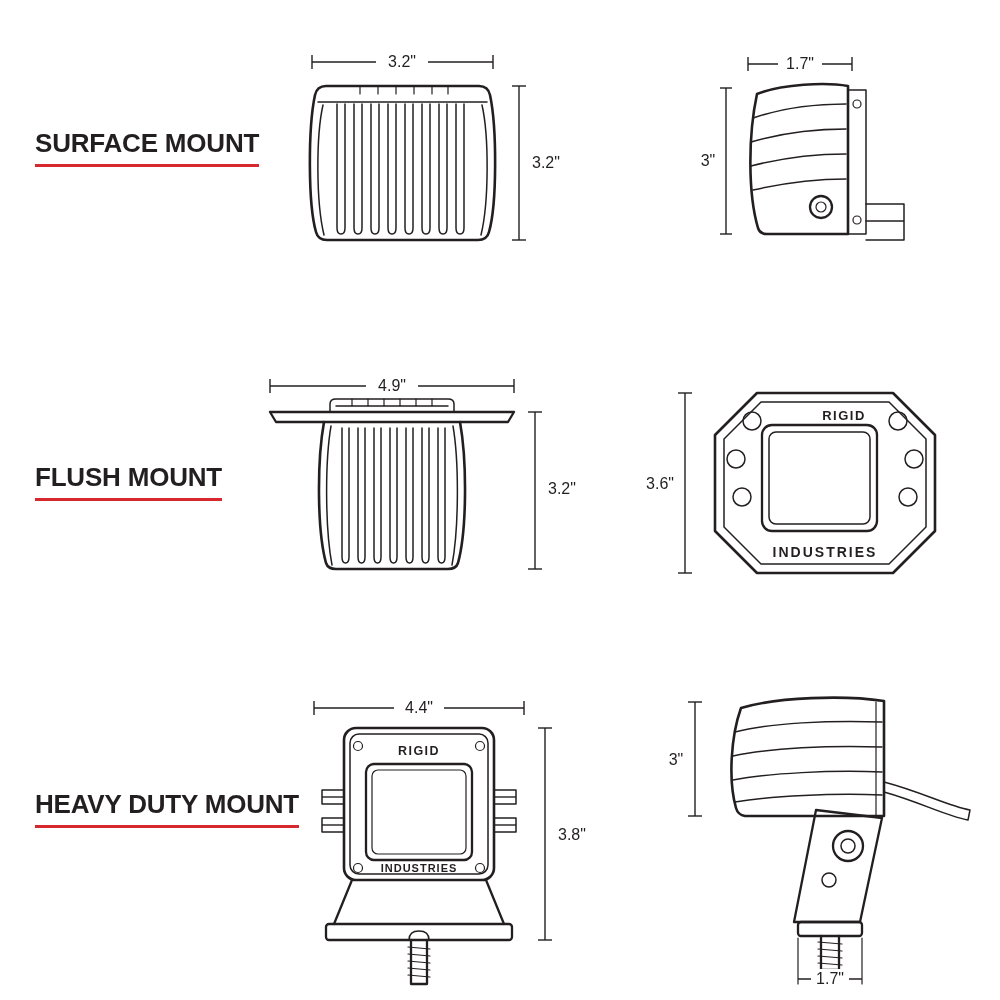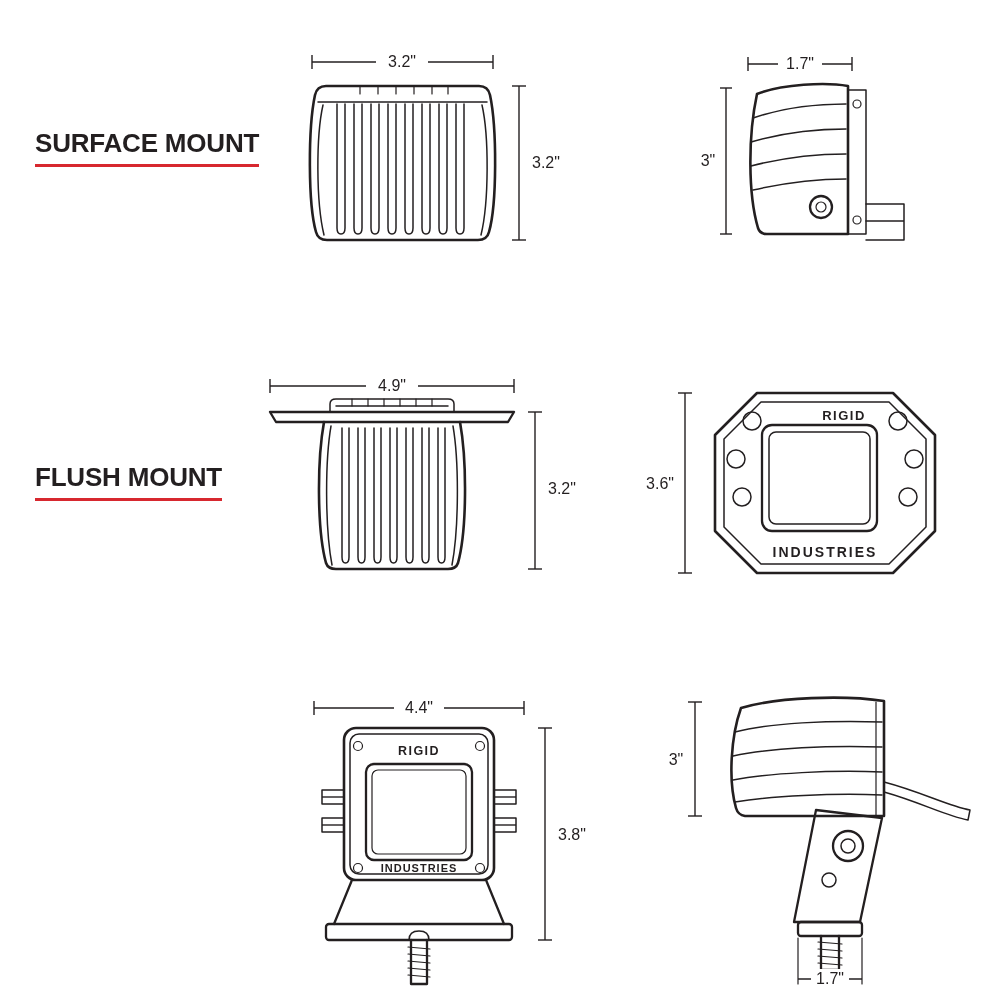--- a/index.html
+++ b/index.html
@@ -18,20 +18,21 @@
   text.dim{font-size:16px;fill:#231f20;font-family:"Liberation Sans",sans-serif;}
   text.brand{font-weight:bold;fill:#231f20;font-family:"Liberation Sans",sans-serif;}
 </style>
 </head>
 <body>
 
 <div class="canvas">
 
   <div class="row-label" style="left:35px;top:128px;text-align:center;">SURFACE MOUNT</div>
   <div class="row-label" style="left:35px;top:462px;">FLUSH MOUNT</div>
+  <div class="row-label" style="left:35px;top:789px;">HEAVY DUTY MOUNT</div>
 
   <div class="panel" style="left:260px;top:42px;">
     <svg width="300" height="225" viewBox="0 0 300 225">
       <g>
         <line class="dim-l" x1="52" y1="13" x2="52" y2="27"></line>
         <line class="dim-l" x1="233" y1="13" x2="233" y2="27"></line>
         <line class="dim-l" x1="52" y1="20" x2="233" y2="20"></line>
         <rect x="116" y="9" width="52" height="20" fill="#ffffff"></rect>
         <text class="dim" x="142" y="25" text-anchor="middle">3.2"</text>
       </g>

